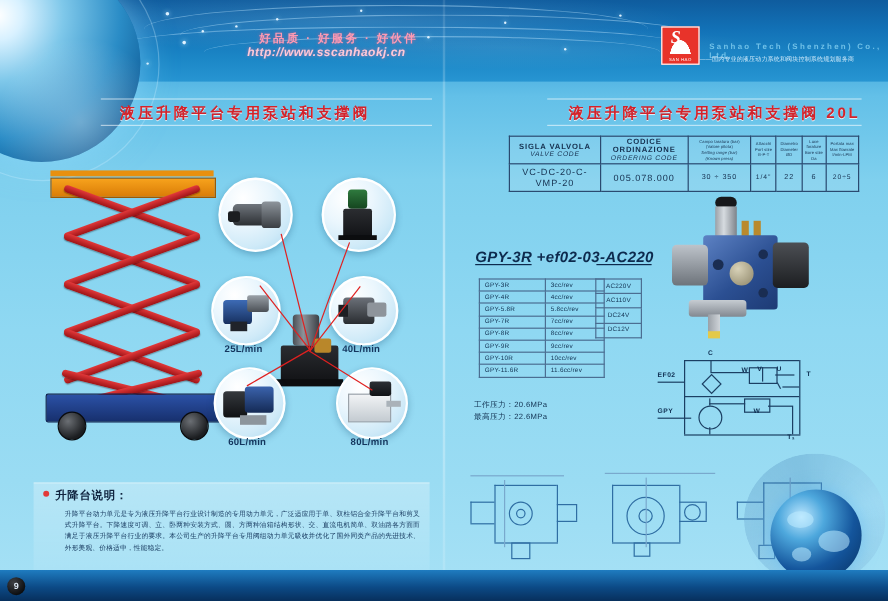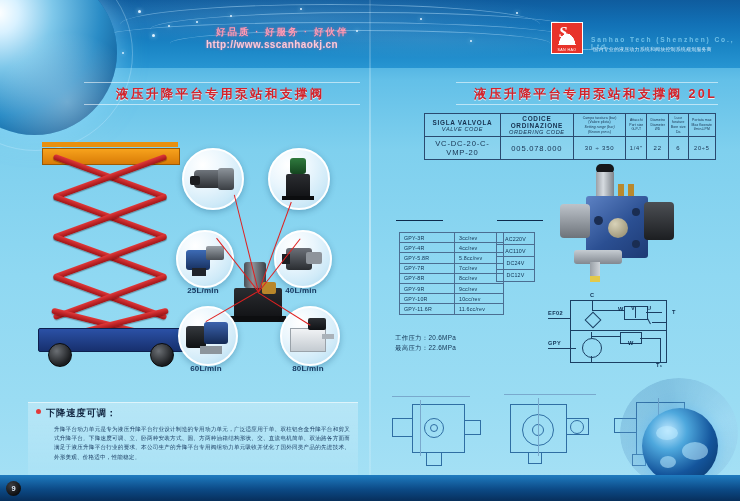--- a/index.html
+++ b/index.html
@@ -23,21 +23,21 @@
      background:radial-gradient(circle at 28% 26%, #ffffff 0%, #d8f1ff 12%, #7fc8ea 32%, #2a8cc6 60%, #0e5b96 82%, #0a3f6e 100%);
      box-shadow:0 0 28px rgba(150,220,255,.55);}
   .sphere-lo{position:absolute;left:-48px;top:-30px;width:165px;height:165px;border-radius:50%;
      background:radial-gradient(circle at 70% 80%, rgba(255,255,255,.35) 0%, rgba(255,255,255,0) 40%);}
   .sphere-ring{position:absolute;left:-62px;top:-44px;width:193px;height:193px;border-radius:50%;
      border:1px solid rgba(210,240,255,.30);}
 
   .slogan{position:absolute;left:216px;top:26px;color:#ff9bb4;font-size:9.5px;
      letter-spacing:2px;font-weight:bold;text-shadow:0 0 3px rgba(255,90,130,.6);}
   .siteurl{position:absolute;left:206px;top:39px;color:#ffc9d8;font-size:10px;
-     letter-spacing:.4px;font-weight:bold;text-shadow:0 0 3px rgba(255,110,150,.6);}
+     font-style:italic;letter-spacing:.4px;font-weight:bold;text-shadow:0 0 3px rgba(255,110,150,.6);}
 
   
   .logo{position:absolute;left:551px;top:22px;width:30px;height:30px;background:#e8332a;
         border:1px solid #fff;}
   .logo .s{position:absolute;left:0;top:0;width:30px;height:22px;
         background:radial-gradient(ellipse at 50% 120%, #fff 0 42%, rgba(255,255,255,0) 43%);}
   .logo .sletter{position:absolute;left:7px;top:1px;color:#fff;font-size:15px;font-weight:bold;
         font-family:"Liberation Serif",serif;font-style:italic;}
   .logo .ln{position:absolute;left:0;bottom:1px;width:30px;text-align:center;color:#fff;
         font-size:3.6px;letter-spacing:.4px;}
@@ -166,21 +166,21 @@
     <div class="en-name">Sanhao Tech (Shenzhen) Co., Ltd.</div>
     <div class="tagline">——国内专业的液压动力系统和阀块控制系统规划服务商</div>
   </div>
 
   <div class="sphere"></div>
   <div class="sphere-lo"></div>
   <div class="sphere-ring"></div>
 
   <div class="gutter"></div>
 
-  <div class="title-red" style="left:116px;top:86px;">液压升降平台专用泵站和支撑阀</div>
+  <div class="title-red" style="left:100px;top:86px;">液压升降平台专用泵站和支撑阀</div>
   <div class="hbar" style="left:84px;top:82px;width:276px;"></div>
   <div class="hbar" style="left:84px;top:104px;width:276px;"></div>
 
   <div class="lift">
     <div class="plat-rail"></div>
     <div class="platform"></div>
     <div class="scissor">
       <div class="arm" style="left:2px;top:10px;width:120px;transform:rotate(20deg);"></div>
       <div class="arm" style="left:2px;top:10px;width:120px;transform:rotate(-20deg);"></div>
       <div class="arm" style="left:2px;top:50px;width:120px;transform:rotate(20deg);"></div>
@@ -258,21 +258,21 @@
 
   <div class="rayline" style="left:258px;top:292px;width:68px;transform:rotate(-128deg);"></div>
   <div class="rayline" style="left:258px;top:292px;width:68px;transform:rotate(-52deg);"></div>
   <div class="rayline" style="left:258px;top:292px;width:60px;transform:rotate(150deg);"></div>
   <div class="rayline" style="left:258px;top:292px;width:62px;transform:rotate(32deg);"></div>
   <div class="rayline" style="left:258px;top:292px;width:100px;transform:rotate(-104deg);"></div>
   <div class="rayline" style="left:258px;top:292px;width:96px;transform:rotate(-70deg);"></div>
 
   <div class="notebox">
     <div style="position:absolute;left:8px;top:6px;width:5px;height:5px;border-radius:50%;background:#e23a3a;"></div>
-    <div class="note-h" style="left:18px;">下降速度可调：</div>
+    <div class="note-h" style="left:18px;">升降台说明：</div>
     <div class="note-body">升降平台动力单元是专为液压升降平台行业设计制造的专用动力单元，广泛适应用于单、双柱铝合金升降平台和剪叉式升降平台。下降速度可调、立、卧两种安装方式、圆、方两种油箱结构形状、交、直流电机简单、双油路各方面而满足于液压升降平台行业的要求。本公司生产的升降平台专用阀组动力单元吸收并优化了国外同类产品的先进技术、外形美观、价格适中，性能稳定。</div>
   </div>
 
   <div class="title-red" style="left:474px;top:86px;">液压升降平台专用泵站和支撑阀  20L</div>
   <div class="hbar" style="left:456px;top:82px;width:262px;"></div>
   <div class="hbar" style="left:456px;top:104px;width:262px;"></div>
 
   <table class="vtable">
     <tbody>
         <tr>
@@ -334,20 +334,21 @@
     <div style="position:absolute;left:38px;top:58px;width:9px;height:9px;border-radius:50%;background:#1a2d52;"></div>
     <div style="position:absolute;left:76px;top:50px;width:8px;height:8px;border-radius:50%;background:#1a2d52;"></div>
     <div style="position:absolute;left:76px;top:82px;width:8px;height:8px;border-radius:50%;background:#1a2d52;"></div>
     <div style="position:absolute;left:4px;top:46px;width:30px;height:34px;border-radius:4px;background:linear-gradient(180deg,#bdc3ca,#6d737a);"></div>
     <div style="position:absolute;left:88px;top:44px;width:30px;height:38px;border-radius:4px;background:linear-gradient(180deg,#4c4f54,#1c1e21);"></div>
     <div style="position:absolute;left:18px;top:92px;width:48px;height:14px;border-radius:3px;background:linear-gradient(180deg,#c6ccd2,#828890);"></div>
     <div style="position:absolute;left:34px;top:104px;width:10px;height:16px;background:linear-gradient(90deg,#9aa0a7,#cfd4d9);"></div>
     <div style="position:absolute;left:34px;top:118px;width:10px;height:6px;background:#e3c94a;"></div>
   </div>
 
+  <div class="gpy-title">GPY-3R +ef02-03-AC220</div>
   <div class="gpy-u1"></div>
   <div class="gpy-u2"></div>
 
   <table class="gtable">
     <tbody>
         <tr>
           <td class="c1">GPY-3R</td>
           <td class="c2">3cc/rev</td>
         </tr>
     <tr>

